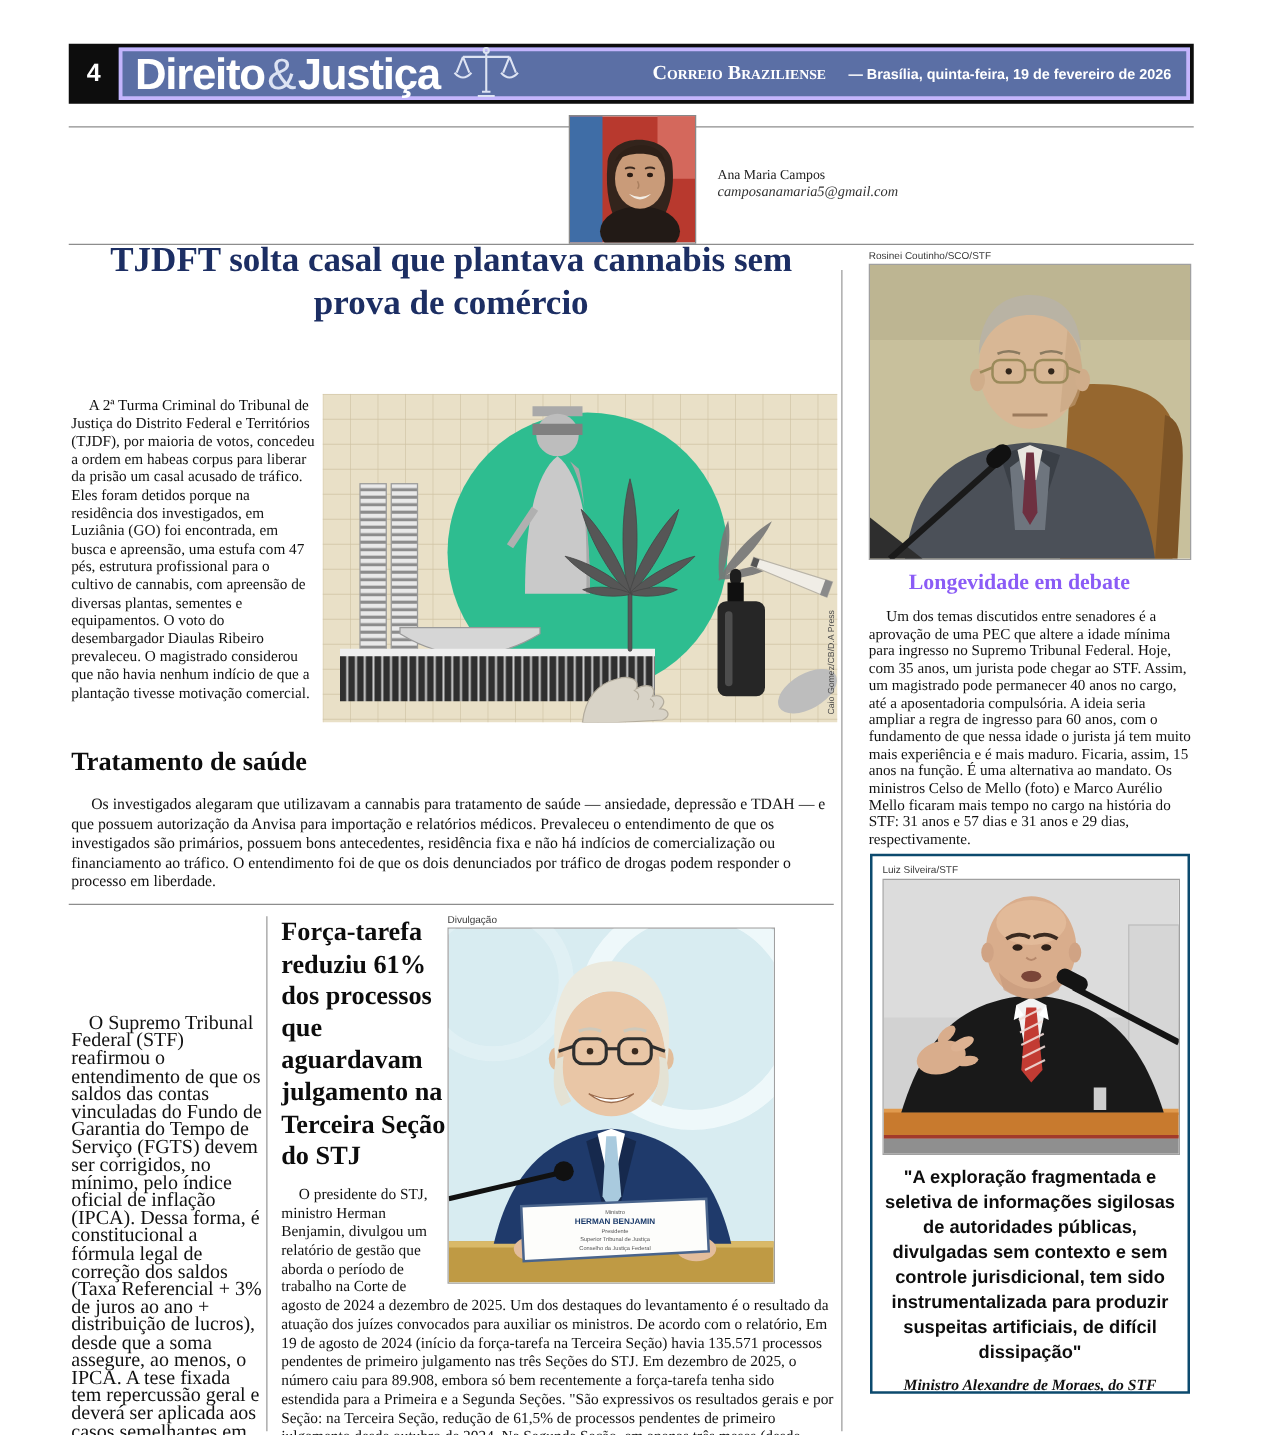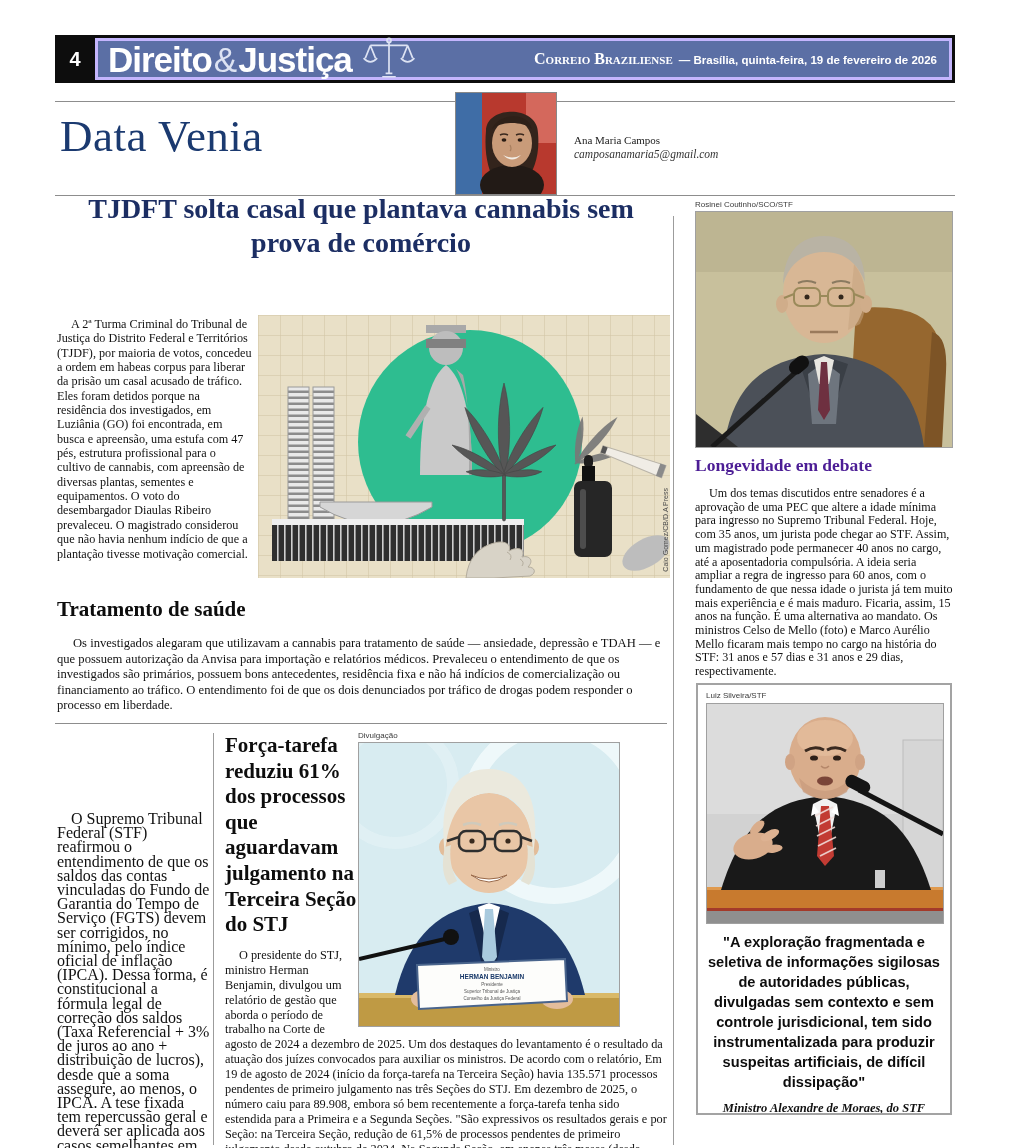--- a/index.html
+++ b/index.html
@@ -9,21 +9,21 @@
   
   .topbar{position:absolute;left:55px;top:35px;width:900px;height:48px;background:#0d0d0d;display:flex;}
   .pagenum{width:40px;display:flex;align-items:center;justify-content:center;
            color:#fff;font-family:"Liberation Sans",sans-serif;font-weight:bold;font-size:20px;}
   .bluebar{flex:1;margin:3px 3px 3px 0;background:#5b6fa5;border:3px solid #c4b5fd;
            display:flex;align-items:center;padding:0 12px 0 10px;min-width:0;}
   .section-title{font-family:"Liberation Sans",sans-serif;font-weight:bold;font-size:35px;
                  color:#fff;letter-spacing:-1px;line-height:1;white-space:nowrap;}
   .section-title .amp{font-weight:400;color:#dde3f3;margin:0 2px;}
   .scales{margin-left:10px;flex:0 0 auto;}
-  .edition{margin-left:auto;display:flex;align-items:baseline;gap:6px;color:#fff;white-space:nowrap;}
+  .edition{margin-left:auto;display:flex;align-items:baseline;gap:18px;color:#fff;white-space:nowrap;}
   .paper{font-variant:small-caps;font-weight:bold;font-size:16px;font-family:"Liberation Serif",serif;}
   .edate{font-family:"Liberation Sans",sans-serif;font-weight:bold;font-size:11.5px;}
 
   
   .hr{position:absolute;height:1px;background:#8d8d8d;}
   .hr1{left:55px;top:101px;width:900px;}
   .hr2{left:55px;top:195px;width:900px;}
   .hr3{left:55px;top:723px;width:612px;}
   .vr{position:absolute;width:1px;background:#9c9c9c;}
   .vr1{left:673px;top:216px;height:929px;}
@@ -64,25 +64,25 @@
   .credit{font-family:"Liberation Sans",sans-serif;font-size:8px;color:#3a3a3a;}
   .stj-fig .credit{margin-bottom:2px;}
   .stj-photo{width:260px;height:283px;border:1px solid #a0a0a0;display:block;}
   .stj-h{margin:2px 0 10px;font-size:21px;line-height:1.22;font-weight:bold;color:#0d0d0d;}
   .stj-b{margin:0;font-size:12.3px;line-height:14.9px;text-indent:14px;}
 
   
   .r-credit1{position:absolute;left:695px;top:200px;}
   .r-photo1{position:absolute;left:695px;top:211px;width:256px;height:235px;border:1px solid #a0a0a0;}
   .r-photo1 svg{display:block;}
-  .r-h{position:absolute;left:695px;top:455px;margin:0;font-size:17.5px;font-weight:bold;color:#4c1d95;}
+  .r-h{position:absolute;left:727px;top:455px;margin:0;font-size:17.5px;font-weight:bold;color:#8b5cf6;}
   .r-b{position:absolute;left:695px;top:487px;width:260px;margin:0;
        font-size:12.1px;line-height:13.7px;text-indent:14px;}
 
-  .qbox{position:absolute;left:696px;top:683px;width:256px;height:432px;border:2px solid #a3a3a3;
+  .qbox{position:absolute;left:696px;top:683px;width:256px;height:432px;border:2px solid #0c4a6e;
         box-sizing:border-box;padding:5px 8px;overflow:hidden;background:#fff;}
   .qbox .credit{margin:1px 0 3px;}
   .q-photo{width:236px;height:219px;border:1px solid #a0a0a0;display:block;}
   .quote{margin:9px 0 0;font-family:"Liberation Sans",sans-serif;font-weight:bold;
          font-size:14.6px;line-height:1.37;text-align:center;color:#0d0d0d;}
   .attrib{margin-top:8px;font-weight:bold;font-style:italic;font-size:12.5px;text-align:center;color:#111;}
 </style>
 </head>
 <body>
 
@@ -106,21 +106,20 @@
       </svg>
       <div class="edition">
         <span class="paper">Correio Braziliense</span>
         <span class="edate">— Brasília, quinta-feira, 19 de fevereiro de 2026</span>
       </div>
     </div>
   </header>
 
   <div class="hr hr1"></div>
 
-  <div class="datavenia">Data Venia</div>
   <div class="author-photo">
     <svg width="100" height="101" viewBox="0 0 100 101">
       <rect width="100" height="101" fill="#b8392e"></rect>
       <rect width="26" height="101" fill="#3f6da6"></rect>
       <rect x="70" width="30" height="50" fill="#d4685c"></rect>
       <path d="M30 38 C30 12 82 12 82 40 C84 62 78 78 70 88 L40 90 C32 78 28 60 30 38 Z" fill="#33241c"></path>
       <ellipse cx="56" cy="92" rx="32" ry="20" fill="#221a16"></ellipse>
       <ellipse cx="56" cy="50" rx="20" ry="24" fill="#c99b79"></ellipse>
       <path d="M36 36 C42 20 72 18 76 36 C66 28 46 28 36 36 Z" fill="#2e2018"></path>
       <ellipse cx="48" cy="47" rx="2.4" ry="1.8" fill="#2a1c14"></ellipse>

